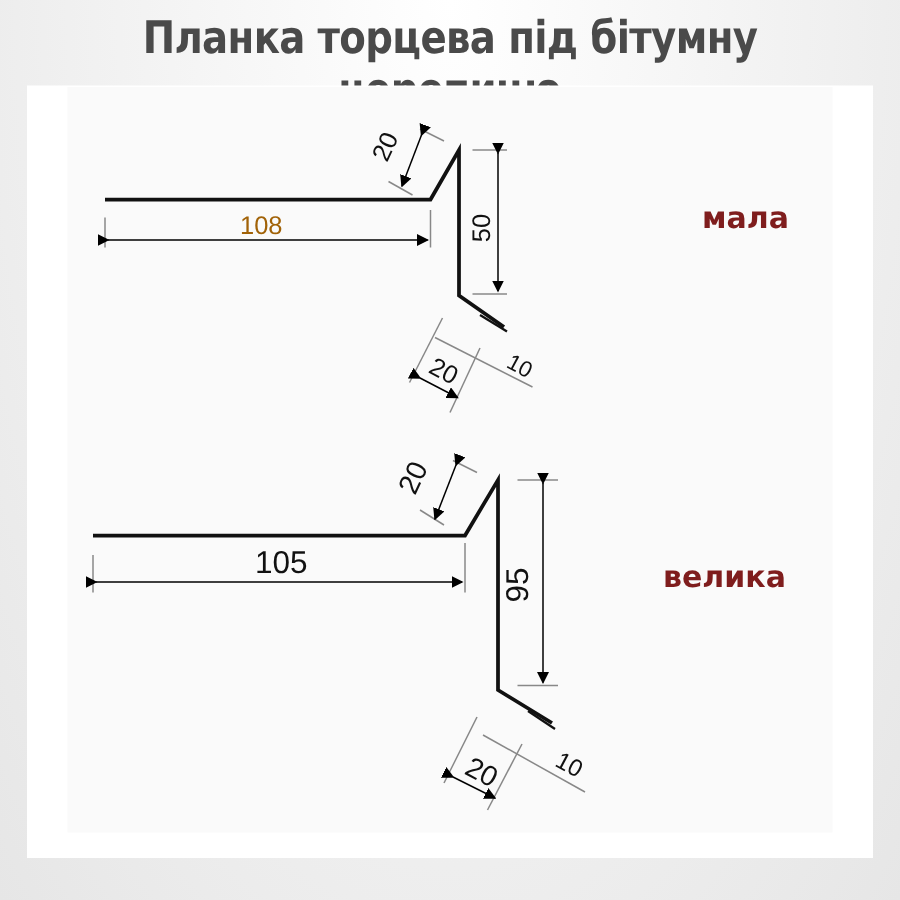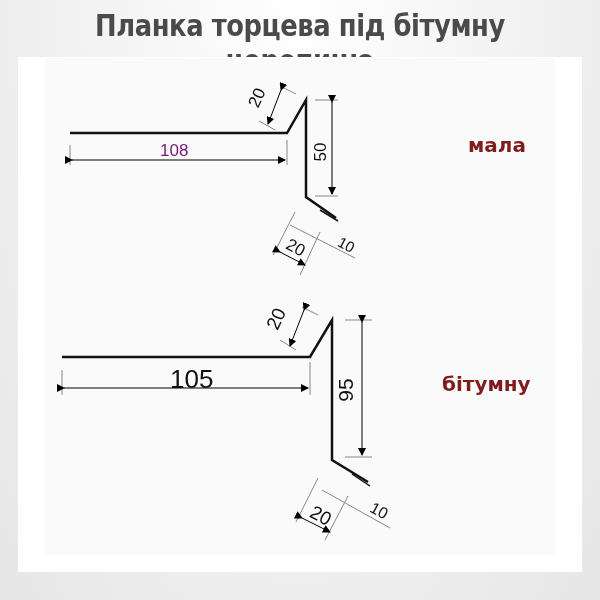--- a/index.html
+++ b/index.html
@@ -64,25 +64,25 @@
     <line x1="280" y1="340" x2="296" y2="350" stroke="#888" stroke-width="1"></line>
     <line x1="304" y1="310" x2="290" y2="346" stroke="#000" stroke-width="1" marker-start="url(#ar)" marker-end="url(#ar)"></line>
 
     <line x1="318" y1="478" x2="296" y2="522" stroke="#888" stroke-width="1"></line>
     <line x1="348" y1="496" x2="325" y2="540" stroke="#888" stroke-width="1"></line>
     <line x1="322" y1="490" x2="390" y2="528" stroke="#888" stroke-width="1"></line>
     <line x1="302" y1="518" x2="330" y2="532" stroke="#000" stroke-width="1" marker-start="url(#ar)" marker-end="url(#ar)"></line>
   </g>
 </svg>
 
-<div style="position:absolute;left:160px;top:141px;font-size:17px;color:#701a75;">108</div>
+<div style="position:absolute;left:160px;top:141px;font-size:17px;color:#a16207;">108</div>
 <div style="position:absolute;left:312px;top:142px;font-size:17px;color:#111;transform:rotate(-90deg);">50</div>
 <div style="position:absolute;left:248px;top:88px;font-size:17px;color:#111;transform:rotate(-65deg);">20</div>
 <div style="position:absolute;left:286px;top:238px;font-size:17px;color:#111;transform:rotate(28deg);">20</div>
 <div style="position:absolute;left:338px;top:236px;font-size:15px;color:#111;transform:rotate(28deg);">10</div>
 <div class="lbl" style="left:468px;top:133px;">мала</div>
 
-<div style="position:absolute;left:170px;top:364px;font-size:26px;color:#111;">105</div>
+<div style="position:absolute;left:170px;top:364px;font-size:21px;color:#111;">105</div>
 <div style="position:absolute;left:334px;top:378px;font-size:21px;color:#111;transform:rotate(-90deg);">95</div>
 <div style="position:absolute;left:266px;top:308px;font-size:19px;color:#111;transform:rotate(-65deg);">20</div>
 <div style="position:absolute;left:310px;top:505px;font-size:19px;color:#111;transform:rotate(28deg);">20</div>
 <div style="position:absolute;left:370px;top:502px;font-size:16px;color:#111;transform:rotate(28deg);">10</div>
-<div class="lbl" style="left:442px;top:372px;">бітумну</div>
+<div class="lbl" style="left:442px;top:372px;">велика</div>
 
 </body></html>

